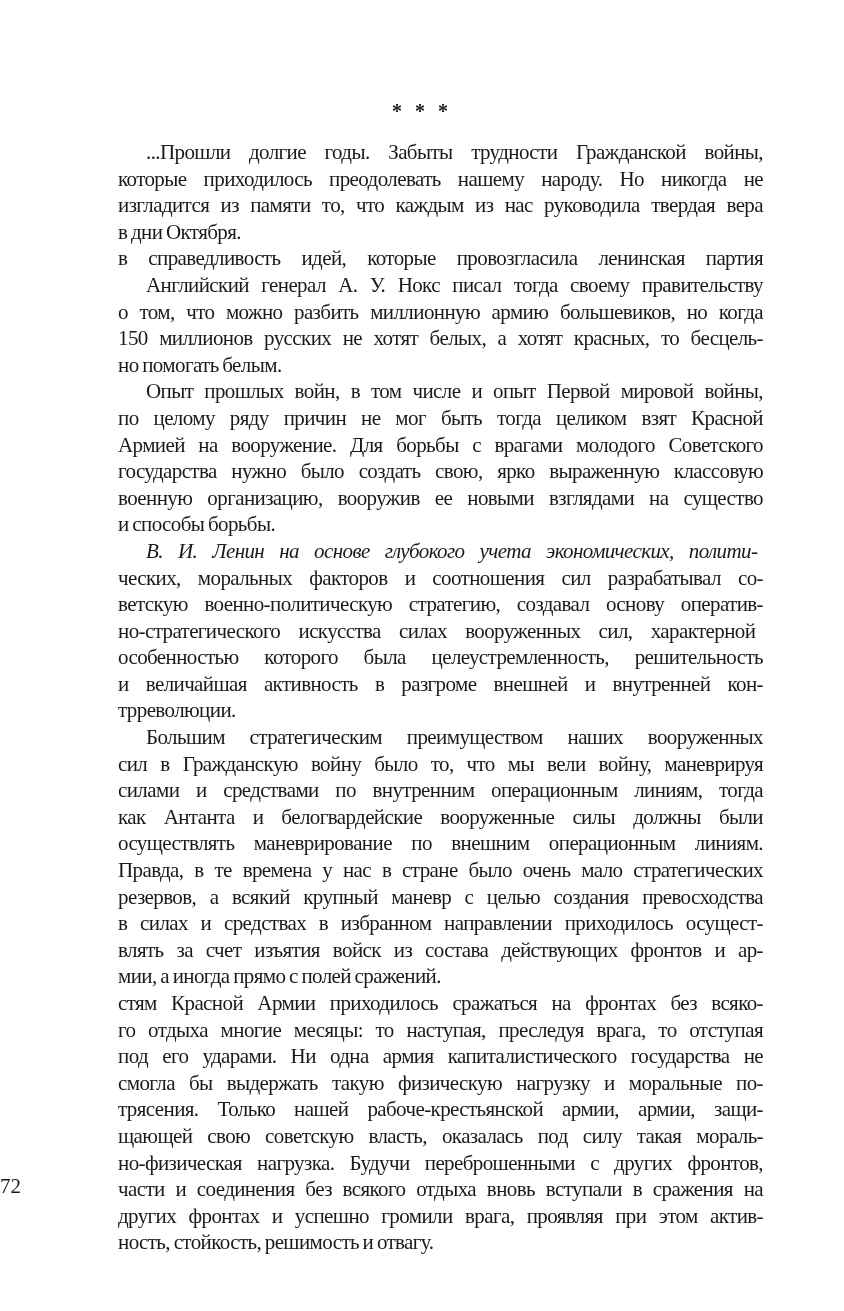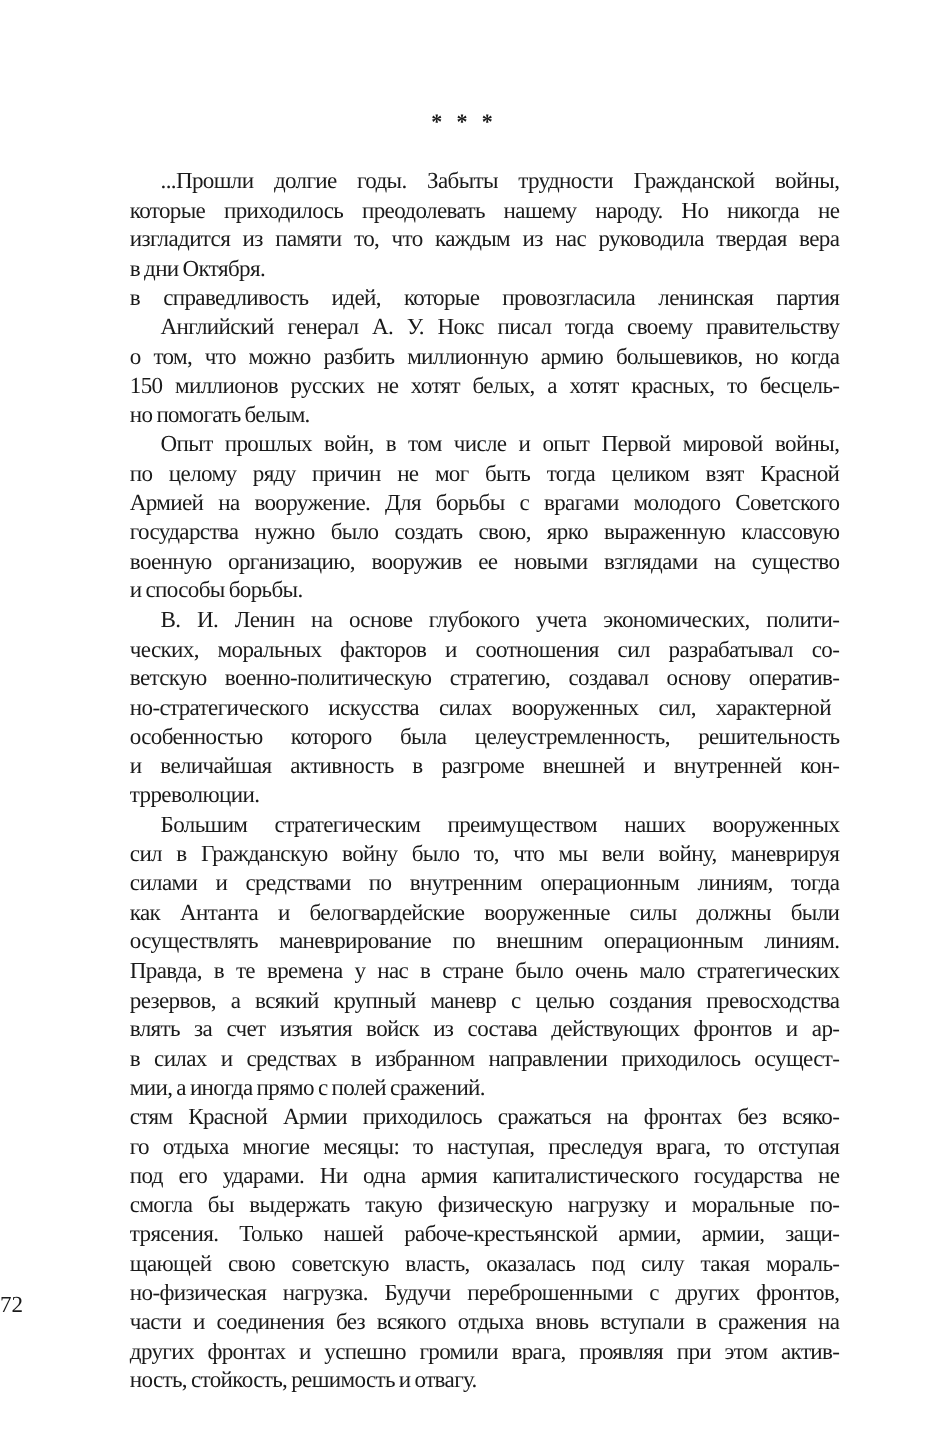--- a/index.html
+++ b/index.html
@@ -7,21 +7,21 @@
   .page {
     position: absolute; left: 0; top: 0; width: 844px; height: 1311px;
     background: #ffffff; color: #1a1a1a;
     font-family: "Liberation Serif", "DejaVu Serif", serif;
   }
   .stars {
     position: absolute; left: 0; width: 844px; top: 100px;
     text-align: center; font-size: 20px; font-weight: bold; letter-spacing: 4px;
   }
   .textblock {
-    position: absolute; left: 118px; top: 151px; width: 645px;
+    position: absolute; left: 118px; top: 139px; width: 645px;
   }
   .line {
     display: block; height: 26.6px; line-height: 26.6px;
     font-size: 21px; white-space: nowrap; overflow: visible;
     text-align: justify; text-align-last: justify;
     letter-spacing: -0.6px; word-spacing: -1px;
   }
   .line.indent { padding-left: 28px; }
   .line.last { text-align-last: left; }
   .line span.inner { display: inline-block; transform-origin: left center; }
@@ -51,38 +51,38 @@
       </div>
       <div>
         <div class="line indent" style="text-align: left; text-align-last: left;"><span class="inner" style="word-spacing: 6.36719px;">Опыт прошлых войн, в том числе и опыт Первой мировой войны,</span></div>
         <div class="line" style="text-align: left; text-align-last: left;"><span class="inner" style="word-spacing: 10.3016px;">по целому ряду причин не мог быть тогда целиком взят Красной</span></div>
         <div class="line" style="text-align: left; text-align-last: left;"><span class="inner" style="word-spacing: 8.88477px;">Армией на вооружение. Для борьбы с врагами молодого Советского</span></div>
         <div class="line" style="text-align: left; text-align-last: left;"><span class="inner" style="word-spacing: 9.96875px;">государства нужно было создать свою, ярко выраженную классовую</span></div>
         <div class="line" style="text-align: left; text-align-last: left;"><span class="inner" style="word-spacing: 10.3929px;">военную организацию, вооружив ее новыми взглядами на существо</span></div>
         <div class="line last" style="text-align: left; text-align-last: left;"><span class="inner">и способы борьбы.</span></div>
       </div>
       <div>
-        <div class="line indent" style="text-align: left; text-align-last: left;"><span class="inner" style="word-spacing: 10.4512px;">В. И. Ленин на основе глубокого учета экономических, полити-</span></div>
+        <div class="line indent" style="text-align: left; text-align-last: left;"><span class="inner" style="word-spacing: 10.4512px; font-style: italic;">В. И. Ленин на основе глубокого учета экономических, полити-</span></div>
         <div class="line" style="text-align: left; text-align-last: left;"><span class="inner" style="word-spacing: 12.4375px;">ческих, моральных факторов и соотношения сил разрабатывал со-</span></div>
         <div class="line" style="text-align: left; text-align-last: left;"><span class="inner" style="word-spacing: 11.9656px;">ветскую военно-политическую стратегию, создавал основу оператив-</span></div>
         <div class="line" style="text-align: left; text-align-last: left;"><span class="inner" style="word-spacing: 13.5719px;">но-стратегического искусства силах вооруженных сил, характерной</span></div>
         <div class="line" style="text-align: left; text-align-last: left;"><span class="inner" style="word-spacing: 21.0664px;">особенностью которого была целеустремленность, решительность</span></div>
         <div class="line" style="text-align: left; text-align-last: left;"><span class="inner" style="word-spacing: 12.4238px;">и величайшая активность в разгроме внешней и внутренней кон-</span></div>
         <div class="line last" style="text-align: left; text-align-last: left;"><span class="inner">трреволюции.</span></div>
       </div>
       <div>
         <div class="line indent" style="text-align: left; text-align-last: left;"><span class="inner" style="word-spacing: 20.1094px;">Большим стратегическим преимуществом наших вооруженных</span></div>
         <div class="line" style="text-align: left; text-align-last: left;"><span class="inner" style="word-spacing: 8.4125px;">сил в Гражданскую войну было то, что мы вели войну, маневрируя</span></div>
         <div class="line" style="text-align: left; text-align-last: left; font-family: Liberation Serif, serif;"><span class="inner" style="word-spacing: 11.9754px;">силами и средствами по внутренним операционным линиям, тогда</span></div>
         <div class="line" style="text-align: left; text-align-last: left;"><span class="inner" style="word-spacing: 13.404px;">как Антанта и белогвардейские вооруженные силы должны были</span></div>
         <div class="line" style="text-align: left; text-align-last: left;"><span class="inner" style="word-spacing: 14.7656px;">осуществлять маневрирование по внешним операционным линиям.</span></div>
         <div class="line" style="text-align: left; text-align-last: left;"><span class="inner" style="word-spacing: 6.21449px;">Правда, в те времена у нас в стране было очень мало стратегических</span></div>
         <div class="line" style="text-align: left; text-align-last: left;"><span class="inner" style="word-spacing: 8.83203px;">резервов, а всякий крупный маневр с целью создания превосходства</span></div>
+        <div class="line" style="text-align: left; text-align-last: left;"><span class="inner" style="word-spacing: 8.07422px;">в силах и средствах в избранном направлении приходилось осущест-</span></div>
         <div class="line" style="text-align: left; text-align-last: left;"><span class="inner" style="word-spacing: 8.28281px;">влять за счет изъятия войск из состава действующих фронтов и ар-</span></div>
-        <div class="line" style="text-align: left; text-align-last: left;"><span class="inner" style="word-spacing: 8.07422px;">в силах и средствах в избранном направлении приходилось осущест-</span></div>
         <div class="line last" style="text-align: left; text-align-last: left;"><span class="inner">мии, а иногда прямо с полей сражений.</span></div>
       </div>
       <div>
         <div class="line" style="text-align: right; text-align-last: left;"><span class="inner" style="word-spacing: 9.67383px;">стям Красной Армии приходилось сражаться на фронтах без всяко-</span></div>
         <div class="line" style="text-align: left; text-align-last: left;"><span class="inner" style="word-spacing: 7.99826px;">го отдыха многие месяцы: то наступая, преследуя врага, то отступая</span></div>
         <div class="line" style="text-align: left; text-align-last: left;"><span class="inner" style="word-spacing: 9.50586px;">под его ударами. Ни одна армия капиталистического государства не</span></div>
         <div class="line" style="text-align: left; text-align-last: left;"><span class="inner" style="word-spacing: 9.45508px;">смогла бы выдержать такую физическую нагрузку и моральные по-</span></div>
         <div class="line" style="text-align: left; text-align-last: left;"><span class="inner" style="word-spacing: 14.375px;">трясения. Только нашей рабоче-крестьянской армии, армии, защи-</span></div>
         <div class="line" style="text-align: left; text-align-last: left;"><span class="inner" style="word-spacing: 10.3047px;">щающей свою советскую власть, оказалась под силу такая мораль-</span></div>
         <div class="line" style="text-align: left; text-align-last: left;"><span class="inner" style="word-spacing: 10.5156px;">но-физическая нагрузка. Будучи переброшенными с других фронтов,</span></div>

